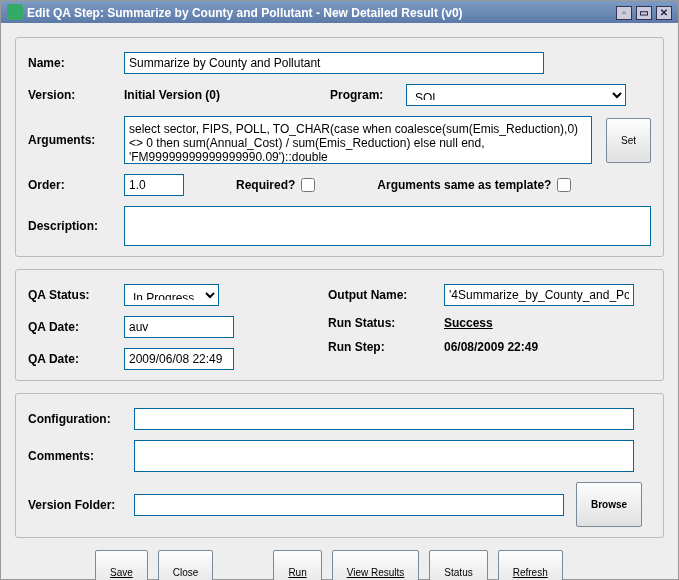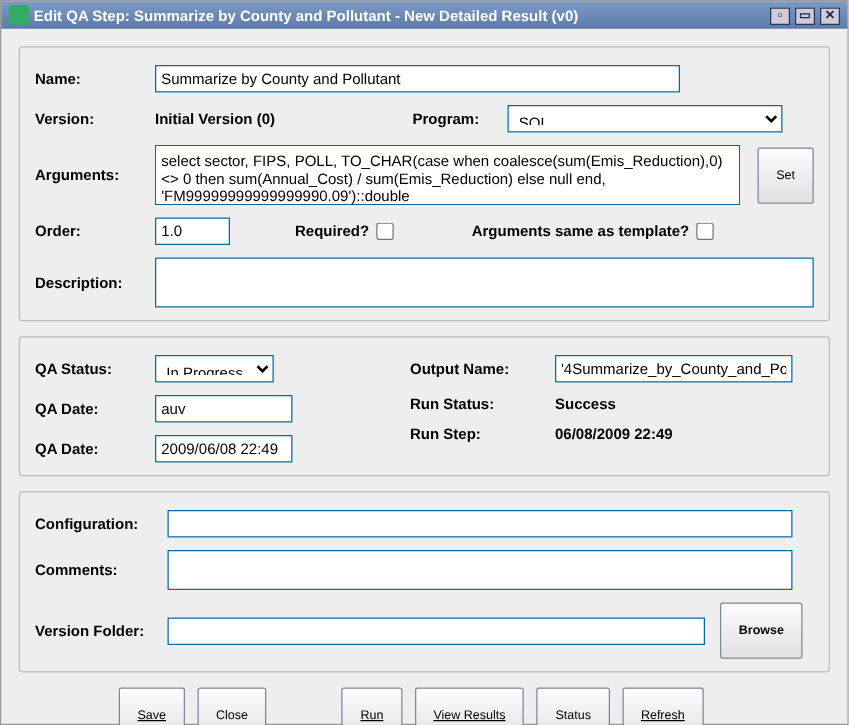--- a/index.html
+++ b/index.html
@@ -182,21 +182,21 @@
             <input type="text" class="qa-input" value="2009/06/08 22:49" style="">
           </div>
         </div>
         <div class="colR" style="flex:1;">
           <div class="row">
             <span class="rlabel">Output Name:</span>
             <input type="text" class="out-input" value="'4Summarize_by_County_and_Pollutant" style="">
           </div>
           <div class="row">
             <span class="rlabel">Run Status:</span>
-            <span class="readonly-val" style="font-weight:bold;">Success</span>
+            <span class="readonly-val" style="font-weight:bold;text-decoration:underline;">Success</span>
           </div>
           <div class="row">
             <span class="rlabel">Run Step:</span>
             <span class="readonly-val" style="font-weight:bold;">06/08/2009 22:49</span>
           </div>
         </div>
       </div>
     </div>
 
     <div class="section">

